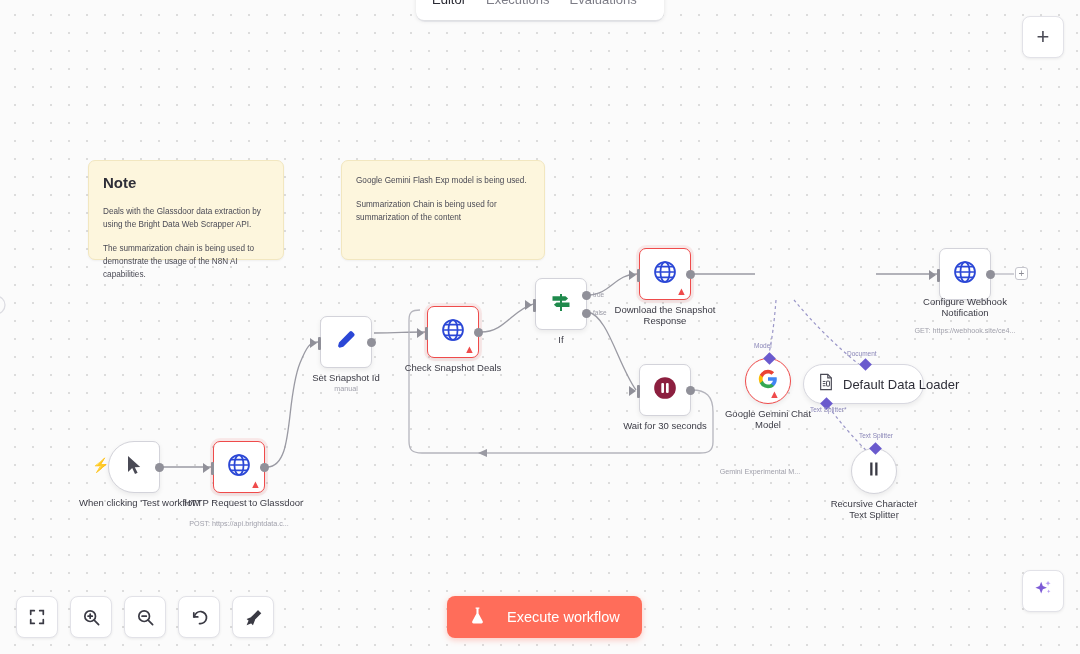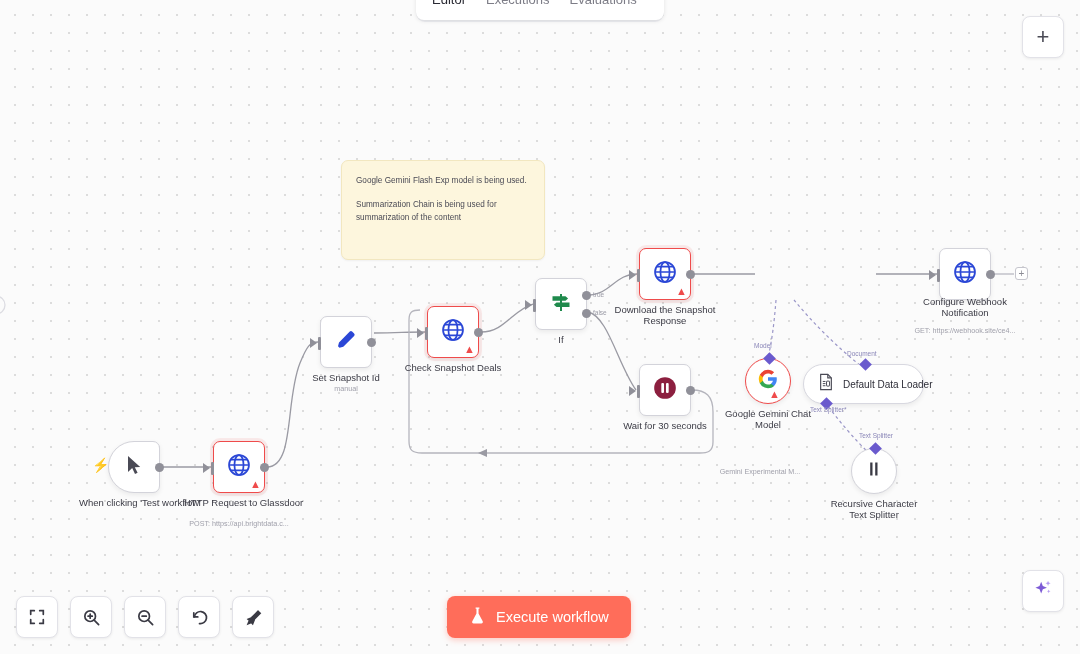--- a/index.html
+++ b/index.html
@@ -133,21 +133,21 @@
     box-shadow: 0 1px 3px rgba(0,0,0,.07); cursor: pointer;
   }
   .toolbar { position: absolute; left: 16px; bottom: 16px; display: flex; gap: 12px; }
   .toolbar .sqbtn { position: relative; left: auto; bottom: auto; width: 42px; height: 42px; }
 
   .execbtn {
     position: absolute; left: 447px; bottom: 16px;
     height: 42px; padding: 0 22px;
     background: #ff6d5a; color: #fff;
     border: none; border-radius: 8px;
-    display: flex; align-items: center; gap: 10px;
+    display: flex; align-items: center; gap: 21px;
     font-size: 14.5px; font-family: "Liberation Sans", sans-serif;
     box-shadow: 0 2px 6px rgba(255,109,90,.35); cursor: pointer;
   }
   .plusend {
     position: absolute; width: 13px; height: 13px;
     border: 1px solid #c5c5cd; border-radius: 3px; background: #fff;
     display: flex; align-items: center; justify-content: center;
     font-size: 10px; color: #8c8c95; line-height: 10px;
   }
   svg.edges { position: absolute; left: 0; top: 0; width: 1080px; height: 654px; pointer-events: none; }
@@ -195,20 +195,25 @@
     <path d="M692 390 C 706 390, 713 396, 713 412 L 713 442 C 713 452, 707 453, 700 453 L 422 453 C 412 453, 409 450, 409 441 L 409 320 C 409 312, 412 310, 420 310" stroke="#b5b5bd" stroke-width="1.3" fill="none"></path>
     <polygon points="487 449, 478 453, 487 457" fill="#9a9aa3"></polygon>
 
     <circle cx="-4" cy="305" r="9" stroke="#dcdce2" stroke-width="1.3" fill="none"></circle>
 
     <path d="M776 300 C 774 325, 772 340, 768 358" stroke="#9a96c8" stroke-width="1.2" fill="none" stroke-dasharray="3 3"></path>
     <path d="M794 300 C 812 322, 838 348, 861 366" stroke="#9a96c8" stroke-width="1.2" fill="none" stroke-dasharray="3 3"></path>
     <path d="M825 402 C 838 420, 855 440, 870 454" stroke="#9a96c8" stroke-width="1.2" fill="none" stroke-dasharray="3 3"></path>
   </svg>
 
+  <div class="note" style="left:88px; top:160px; width:196px; height:100px;">
+    <h3>Note</h3>
+    <p>Deals with the Glassdoor data extraction by using the Bright Data Web Scrapper API.</p>
+    <p>The summarization chain is being used to demonstrate the usage of the N8N AI capabilities.</p>
+  </div>
 
   <div class="note" style="left:341px; top:160px; width:204px; height:100px;">
     <p>Google Gemini Flash Exp model is being used.</p>
     <p>Summarization Chain is being used for summarization of the content</p>
   </div>
 
   <div class="node" style="left:108px; top:441px;">
     <div class="box trigger">
       <span>
         <svg width="17" height="20" viewBox="0 0 17 20">
@@ -368,21 +373,21 @@
   <div class="node" style="left:803px; top:364px;">
     <div class="pill" style="width:121px;">
       <span>
         <svg width="16" height="18" viewBox="0 0 18 20" fill="none" stroke="#4a4a55" stroke-width="1.3">
           <path d="M3 1.4h8l4 4v13.2H3z"></path>
           <path d="M11 1.4v4h4"></path>
           <path d="M5.4 9.4h3M5.4 11.8h3M5.4 14.2h3" stroke-width="1.1"></path>
           <rect x="9.6" y="9" width="3.4" height="5.6" rx=".5" stroke-width="1.1"></rect>
         </svg>
       </span>
-      <span style="font-size:10px; color:#2e2e38; white-space:nowrap;">Default Data Loader</span>
+      <span style="font-size:13px; color:#2e2e38; white-space:nowrap;">Default Data Loader</span>
       <span class="diamond" style="left:57px; top:-5px;"></span>
       <span class="diamond" style="left:18px; bottom:-5px;"></span>
     </div>
     <div class="portlabel" style="left:44px; top:-14px;">Document</div>
     <div class="portlabel" style="left:7px; top:42px;">Text Splitter*</div>
   </div>
 
   <div class="node" style="left:851px; top:448px;">
     <div class="circlenode">
       <span>

